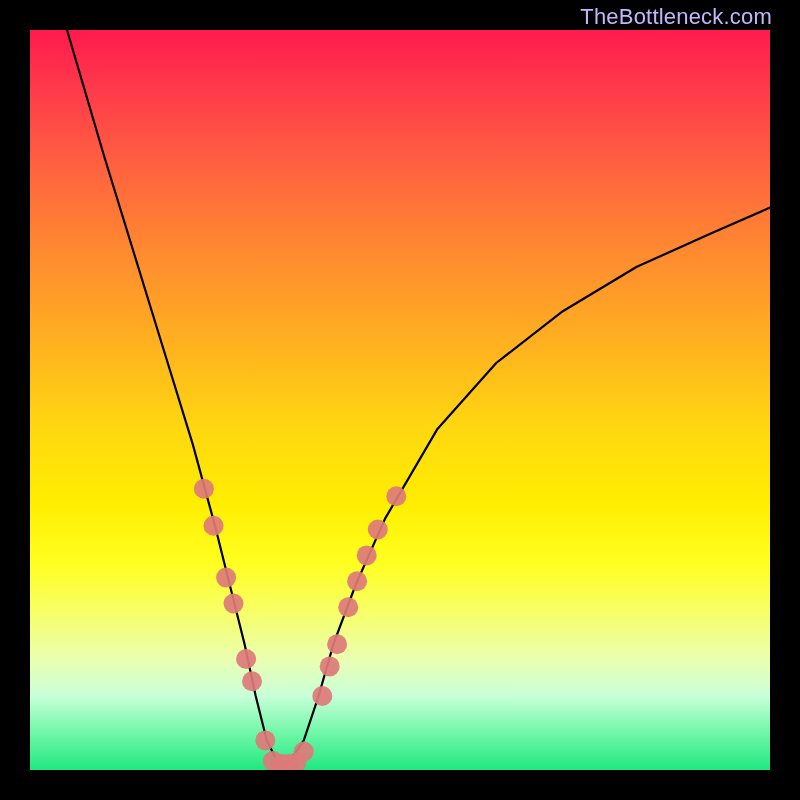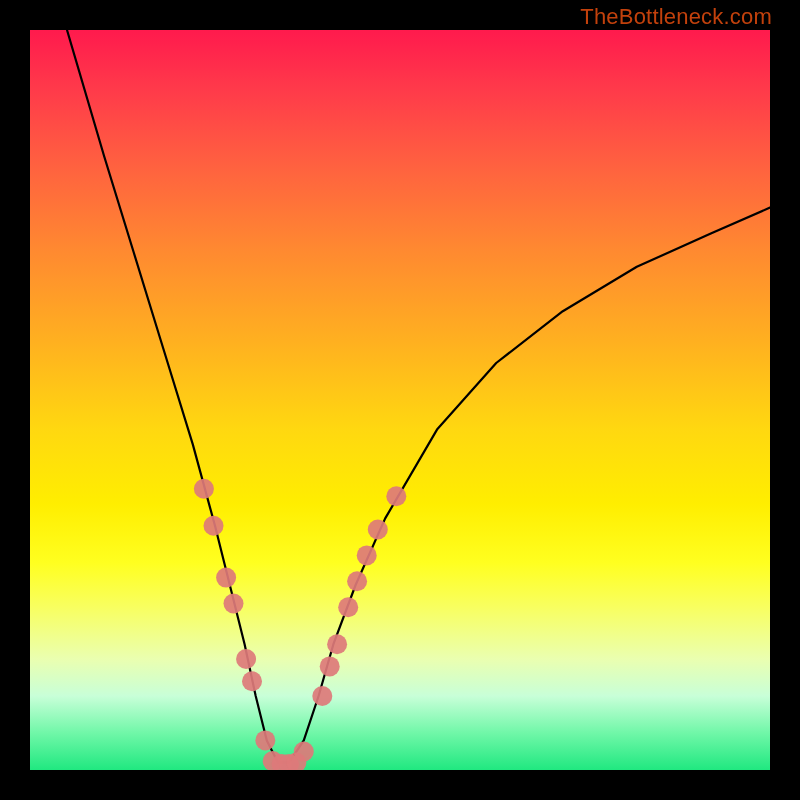--- a/index.html
+++ b/index.html
@@ -31,21 +31,21 @@
       #70f7a8 95%,
       #20e880 100%
     );
   }
   .watermark {
     position: absolute;
     top: 4px;
     right: 28px;
     font-family: Arial, Helvetica, sans-serif;
     font-size: 22px;
-    color: #c2410c;
+    color: #c4b5fd;
     letter-spacing: 0.2px;
     user-select: none;
   }
   svg { position: absolute; left: 0; top: 0; }
 </style>
 </head>
 <body>
 
 <div class="frame">
   <div class="plot-area">

